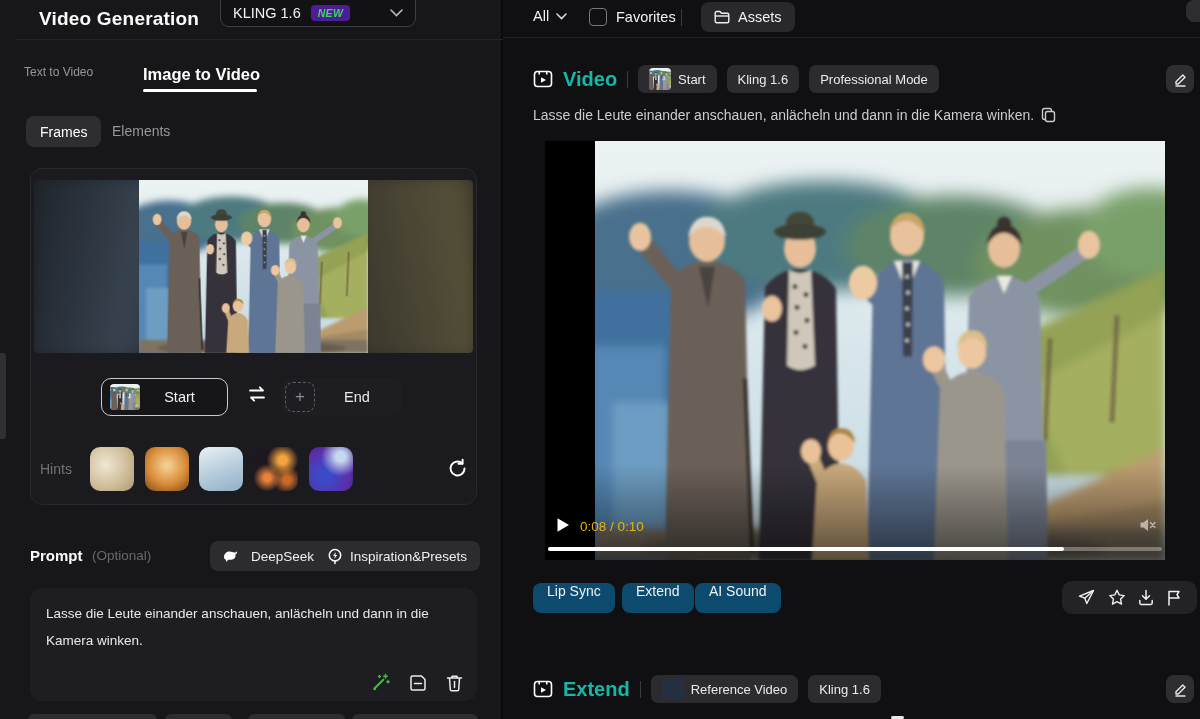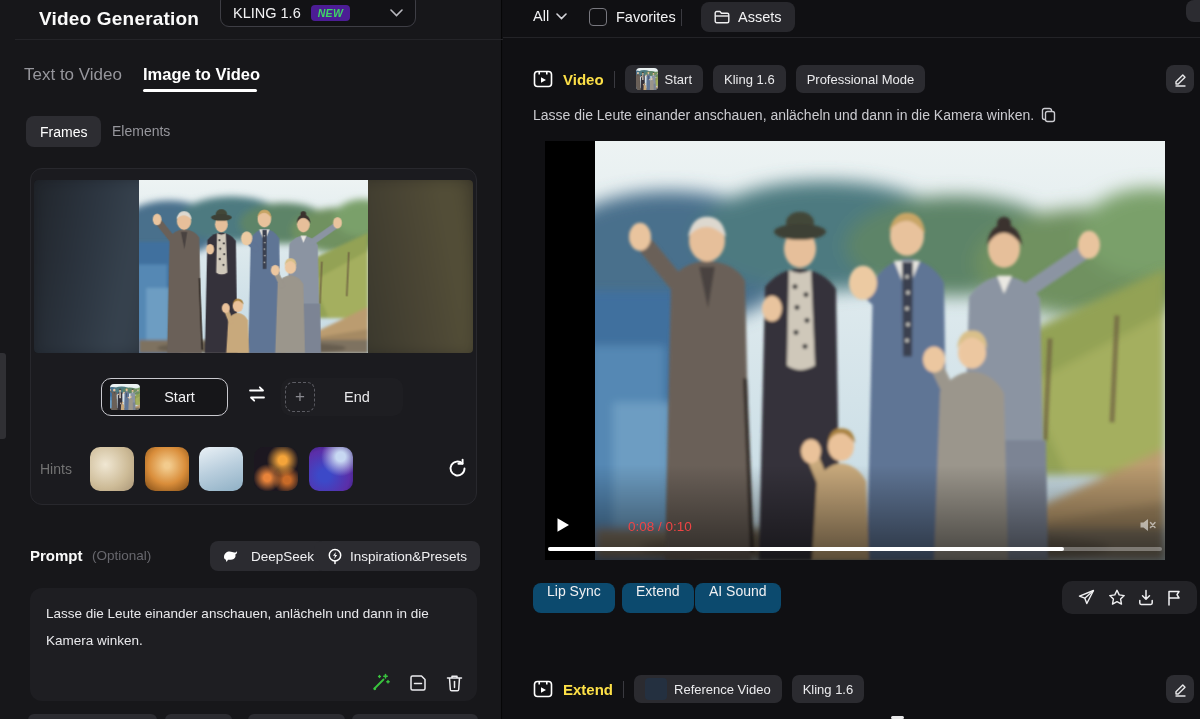--- a/index.html
+++ b/index.html
@@ -11,21 +11,21 @@
   .panel-left{position:absolute;left:0;top:0;width:502px;height:719px;background:#17171a;border-right:1px solid #060607;}
   .lp-header{position:absolute;left:15px;top:0;width:100%;height:40px;border-bottom:1px solid #242428;}
   .lp-title{position:absolute;left:24px;top:8px;font-size:19px;font-weight:bold;color:#fafafa;letter-spacing:.2px;}
   .model-dd{position:absolute;left:205px;top:-8px;width:196px;height:35px;border:1px solid #3e3e45;border-radius:9px;
     background:#121215;display:flex;align-items:center;padding:0 12px;cursor:pointer;}
   .model-dd .lbl{font-size:14.5px;color:#f2f2f4;margin-top:6px;}
   .badge-new{margin-left:10px;margin-top:6px;background:#4c1d95;color:#3fd666;font-style:italic;font-weight:bold;
     font-size:10.5px;padding:2px 7px;border-radius:4px;letter-spacing:.3px;}
   .model-dd .chev{margin-left:auto;margin-top:7px;}
 
-  .tab{position:absolute;top:65px;font-size:17px;color:#96969c;cursor:pointer;}
+  .tab{position:absolute;top:65px;font-size:12px;color:#96969c;cursor:pointer;}
   .tab.active{color:#fff;font-weight:bold;font-size:16.5px;}
   .tab-underline{position:absolute;left:143px;top:89px;width:114px;height:3px;background:#fff;border-radius:2px;}
 
   .subtab-btn{position:absolute;left:26px;top:116px;height:31px;padding:0 14px;background:#2d2d32;border-radius:8px;
     display:flex;align-items:center;font-size:14px;color:#ffffff;cursor:pointer;}
   .subtab-text{position:absolute;left:112px;top:123px;font-size:14px;color:#96969c;cursor:pointer;}
 
   .frames-card{position:absolute;left:30px;top:168px;width:447px;height:337px;background:#1b1b1f;
     border:1px solid #28282d;border-radius:12px;}
   .preview{position:absolute;left:3px;top:11px;width:439px;height:173px;border-radius:4px;overflow:hidden;background:#101013;}
@@ -76,35 +76,35 @@
   .panel-right{position:absolute;left:503px;top:0;width:697px;height:719px;background:#101013;}
   .rp-header{position:absolute;left:0;top:0;width:100%;height:38px;border-bottom:1px solid #232327;}
   .filter-all{position:absolute;left:30px;top:8px;display:flex;align-items:center;gap:7px;font-size:14.5px;color:#f2f2f4;cursor:pointer;}
   .cbx{position:absolute;left:86px;top:8px;width:18px;height:18px;border:1.5px solid #78787f;border-radius:4px;cursor:pointer;}
   .fav-label{position:absolute;left:113px;top:9px;font-size:14.5px;color:#f2f2f4;cursor:pointer;}
   .vsep{position:absolute;width:1px;background:#3a3a40;}
   .assets-btn{position:absolute;left:198px;top:2px;height:30px;background:#28282d;border-radius:8px;display:flex;
     align-items:center;gap:8px;padding:0 13px;font-size:14.5px;color:#f2f2f4;cursor:pointer;}
 
   .sec-head{position:absolute;display:flex;align-items:center;gap:10px;}
-  .sec-title{font-size:15px;font-weight:bold;color:#fde047;}
+  .sec-title{font-size:20px;font-weight:bold;color:#14b8a6;}
   .chip{display:inline-flex;align-items:center;gap:7px;background:#2b2b30;border-radius:7px;height:28px;
     padding:0 11px;font-size:13px;color:#eaeaec;cursor:pointer;}
   .chip .mini-thumb{width:22px;height:22px;border-radius:4px;overflow:hidden;background:#243040;flex:none;}
   .edit-btn{position:absolute;width:28px;height:28px;background:#2d2d32;border-radius:8px;display:flex;
     align-items:center;justify-content:center;cursor:pointer;}
   .caption{position:absolute;left:30px;top:106px;font-size:14px;color:#cbcbd0;display:flex;align-items:center;gap:7px;}
   .caption .copy{cursor:pointer;display:flex;margin-top:1px;}
 
   .player{position:absolute;left:42px;top:141px;width:620px;height:419px;background:#000;overflow:hidden;}
   .player .photo{position:absolute;left:50px;top:0;width:570px;height:419px;}
   .player .shade{position:absolute;left:0;bottom:0;width:100%;height:95px;
     background:linear-gradient(rgba(0,0,0,0),rgba(0,0,0,.55));}
   .play-ic{position:absolute;left:11px;bottom:27px;cursor:pointer;display:flex;}
-  .time{position:absolute;left:35px;bottom:26px;font-size:13.5px;color:#ef4444;margin-left:48px;}
+  .time{position:absolute;left:35px;bottom:26px;font-size:13.5px;color:#eab308;}
   .mute-ic{position:absolute;right:8px;bottom:27px;opacity:.55;cursor:pointer;display:flex;}
   .progress{position:absolute;left:3px;right:3px;bottom:9px;height:4px;border-radius:3px;background:rgba(255,255,255,.32);cursor:pointer;}
   .progress-fill{height:100%;width:84%;background:#fff;border-radius:3px;position:relative;}
 
   .action-btn{position:absolute;top:583px;height:30px;background:#0c4a6e;border-radius:8px;display:flex;
     align-items:flex-start;padding:0 14px;font-size:14px;color:#f0f0f2;cursor:pointer;}
   .icon-pill{position:absolute;left:559px;top:581px;width:135px;height:33px;background:#232327;border-radius:10px;
     display:flex;align-items:center;justify-content:space-around;padding:0 10px;}
   .icon-pill .ic{cursor:pointer;display:flex;}
 

